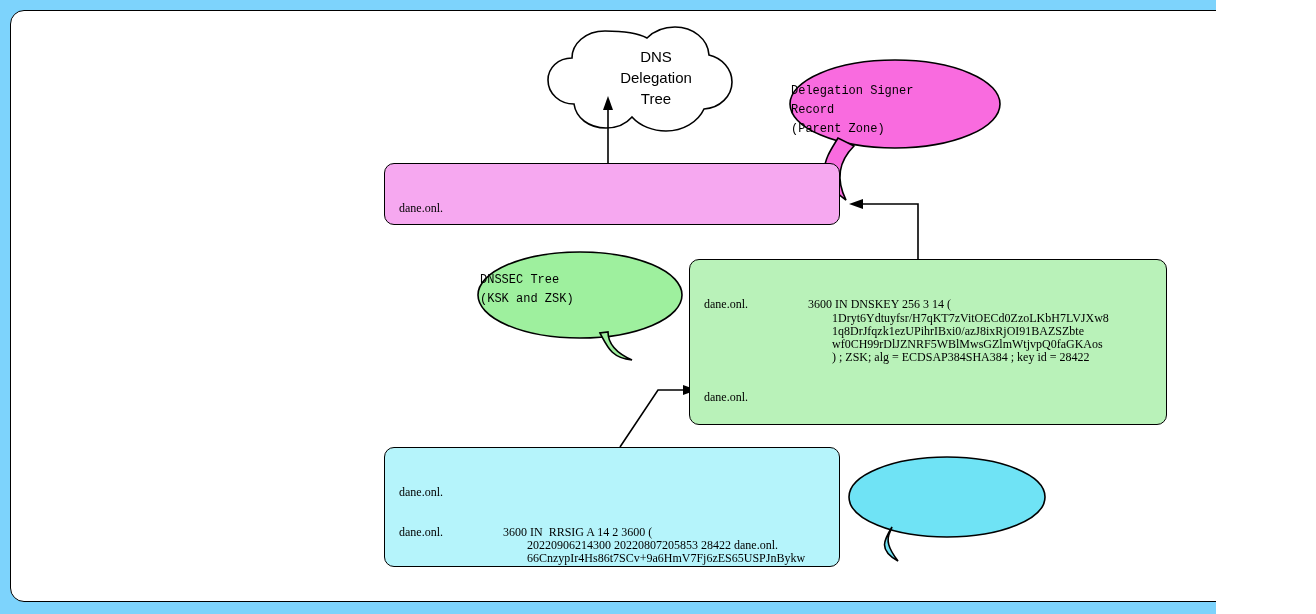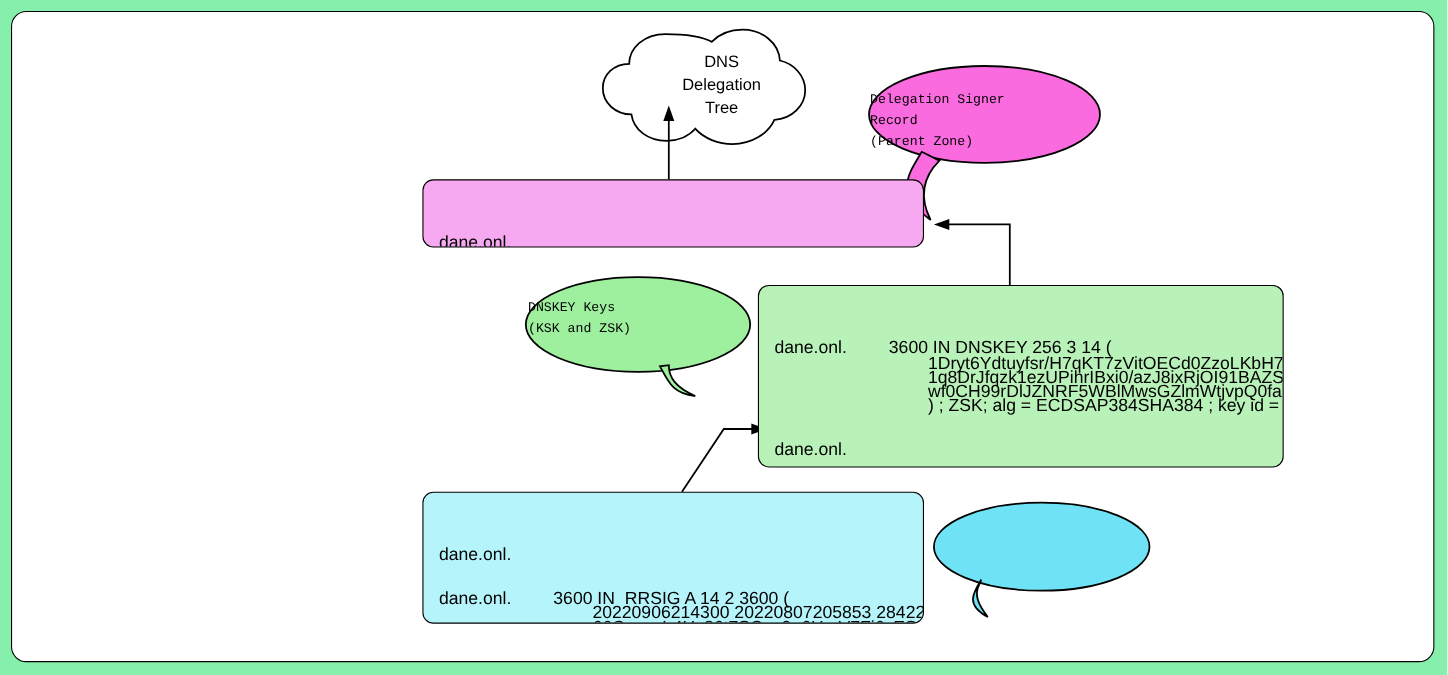--- a/index.html
+++ b/index.html
@@ -3,23 +3,23 @@
 <meta charset="utf-8">
 <style>
   html, body {
     margin: 0;
     padding: 0;
     background: #ffffff;
     font-family: "Liberation Sans", sans-serif;
   }
   #canvas {
     position: relative;
-    width: 1316px;
+    width: 1216px;
     height: 614px;
-    background: #86efac;
+    background: #7dd3fc;
     overflow: hidden;
   }
   .outer-frame {
     position: absolute;
     left: 10px;
     top: 10px;
     width: 1294px;
     height: 592px;
     border: 1.5px solid #000000;
     border-radius: 14px;
@@ -32,25 +32,25 @@
     top: 0;
     width: 1316px;
     height: 614px;
     pointer-events: none;
   }
   .record-box {
     position: absolute;
     box-sizing: border-box;
     border: 1.5px solid #000000;
     border-radius: 10px;
-    font-family: Liberation Sans, sans-serif;
-    font-size: 16px;
+    font-family: Liberation Serif, serif;
+    font-size: 12px;
     line-height: 13.2px;
     color: #000000;
-    padding: 24px 14px;
+    padding: 12px 14px;
     white-space: pre;
     overflow: hidden;
   }
   .box-ds {
     left: 384px;
     top: 163px;
     width: 456px;
     height: 62px;
     background: #f6a8f0;
   }
@@ -162,21 +162,21 @@
     </g>
   </svg>
 
   <div class="cloud-text" style="white-space: pre-line;">DNS
 Delegation
 Tree</div>
 
   <div class="callout-text ct-ds" style="white-space: pre-line;">Delegation Signer
 Record
 (Parent Zone)</div>
-  <div class="callout-text ct-keys" style="white-space: pre-line;">DNSKEY Keys
+  <div class="callout-text ct-keys" style="white-space: pre-line;">DNSSEC Tree
 (KSK and ZSK)</div>
 
   <div class="record-box box-ds">
     <div class="rec-row">
       <span class="rec-owner">dane.onl.</span>
     </div>
   </div>
 
   <div class="record-box box-dnskey">
     <div class="rec-row">

